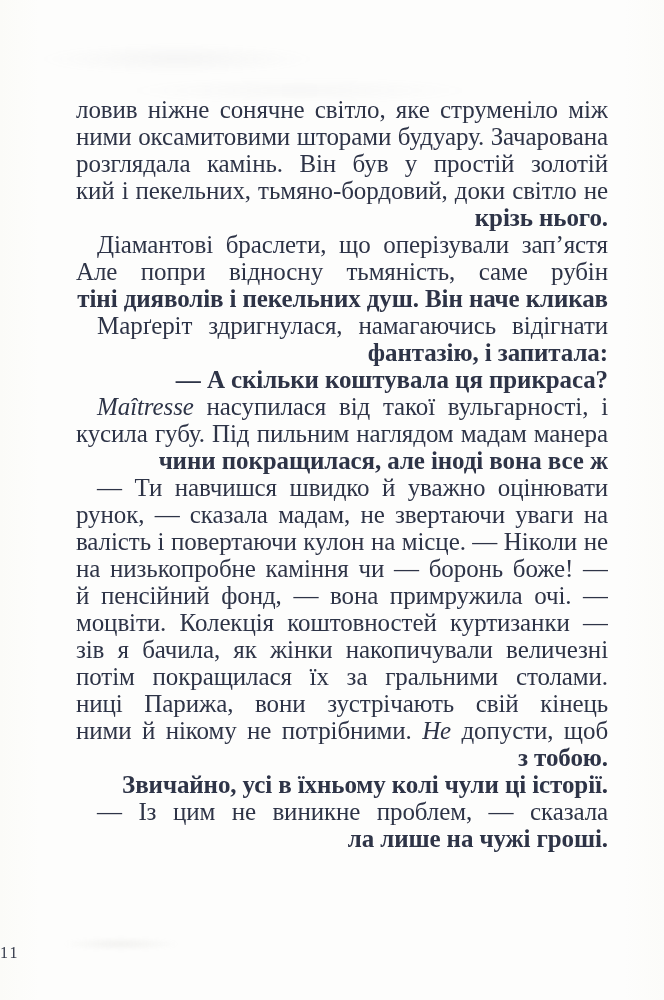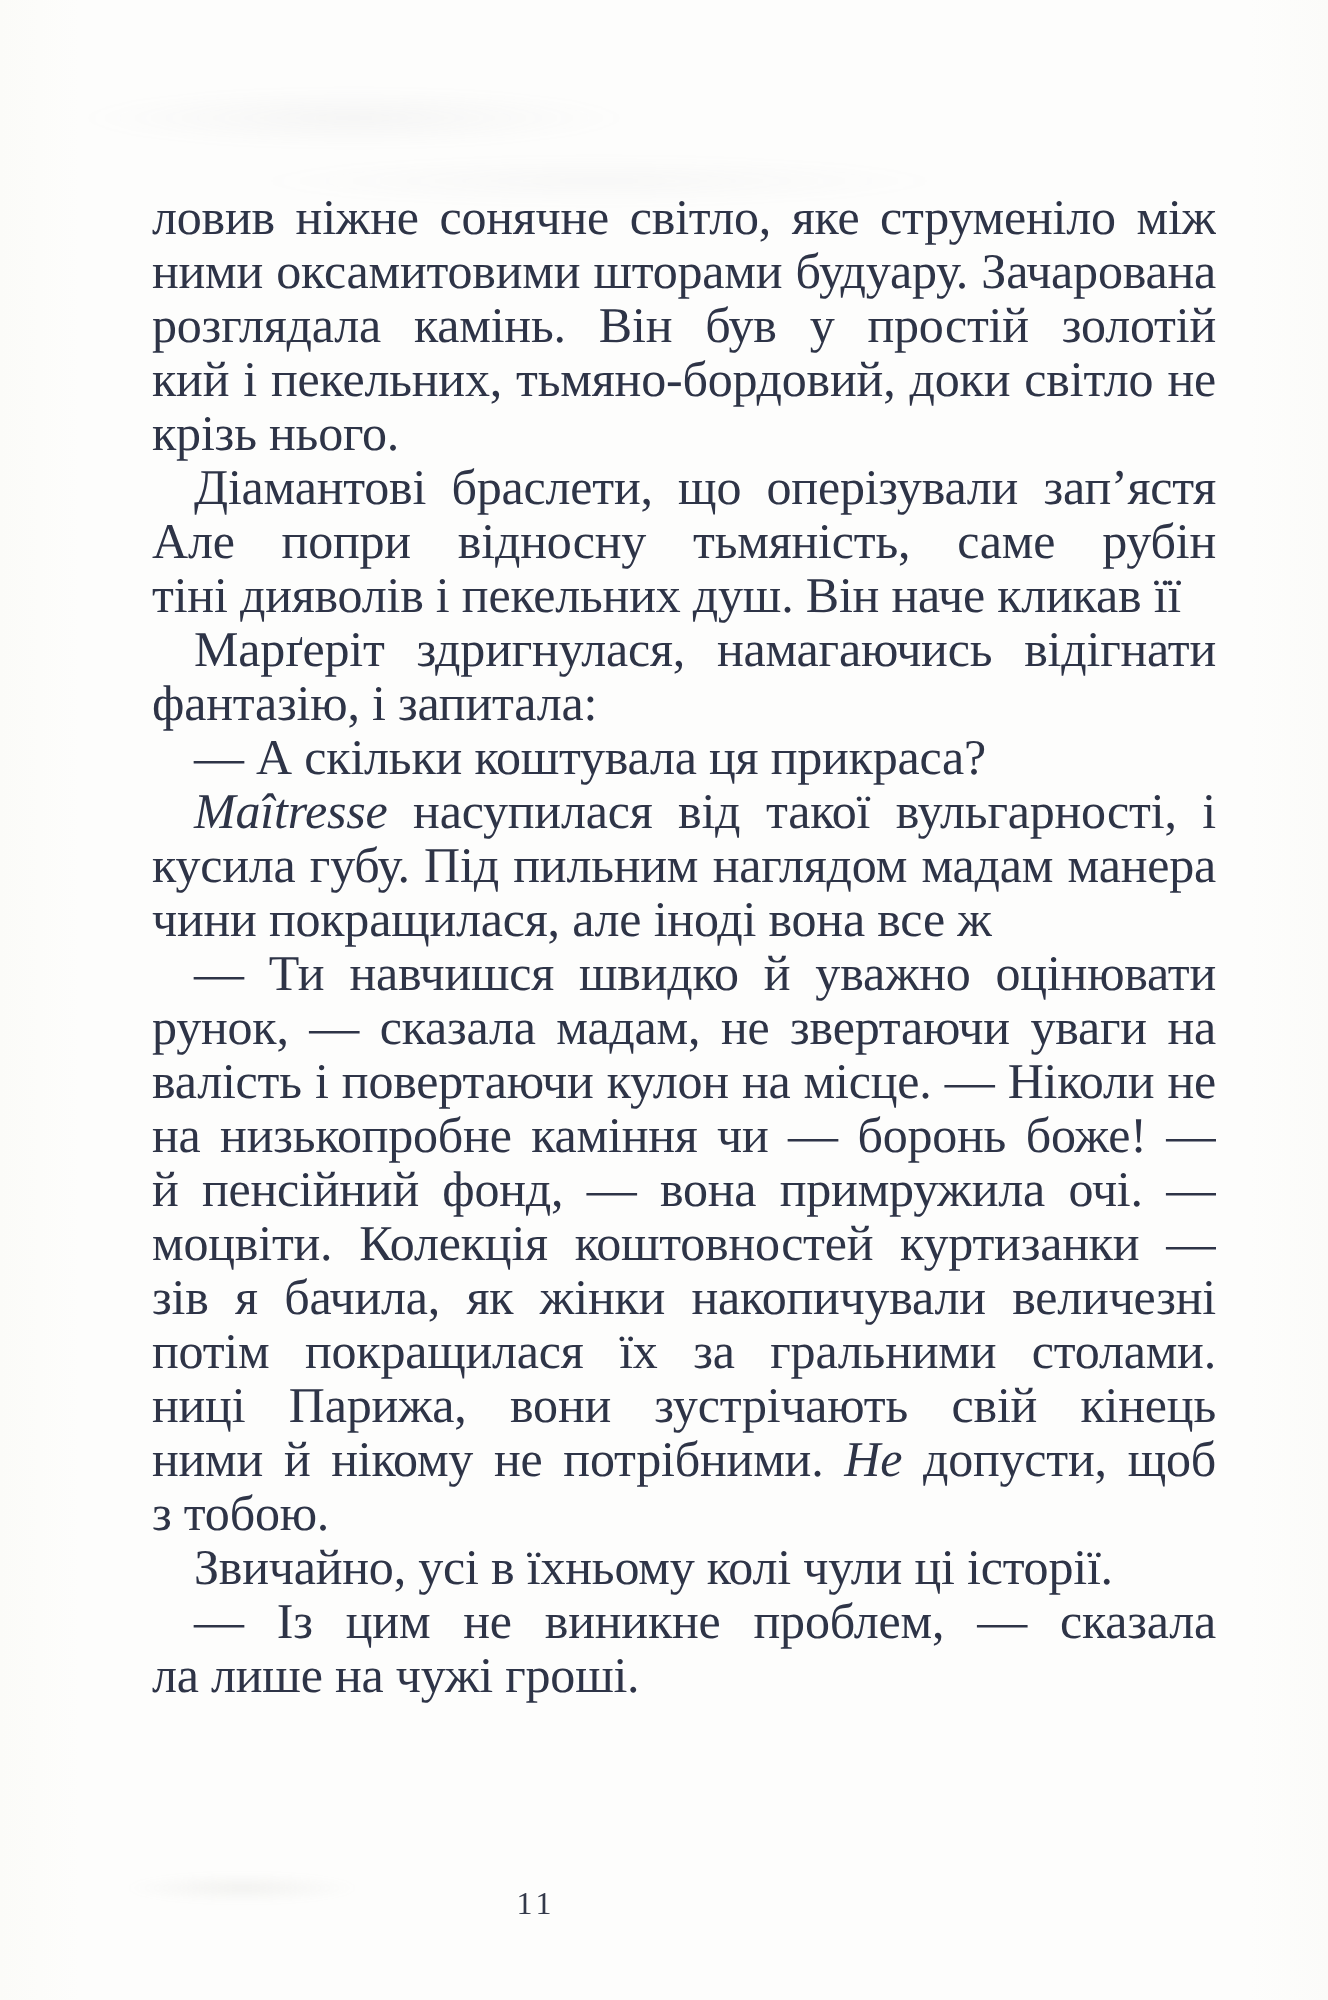--- a/index.html
+++ b/index.html
@@ -32,34 +32,34 @@
   .paragraph {
     margin: 0;
   }
   .line {
     height: 27px;
     overflow: hidden;
     text-align: justify;
     text-align-last: justify;
   }
   .line.last {
-    text-align: left;
+    text-align: right;
     text-align-last: auto;
+    font-weight: bold;
   }
   .line.indent {
     padding-left: 21px;
   }
   .line i {
   }
   .page-number {
     position: absolute;
     top: 944px;
     left: 0;
     width: 536px;
-    text-align: center;
     font-size: 16px;
     letter-spacing: 2px;
     color: #33394a;
   }
   
   .ghost-top {
     position: absolute;
     left: 30px;
     top: 38px;
     width: 490px;

